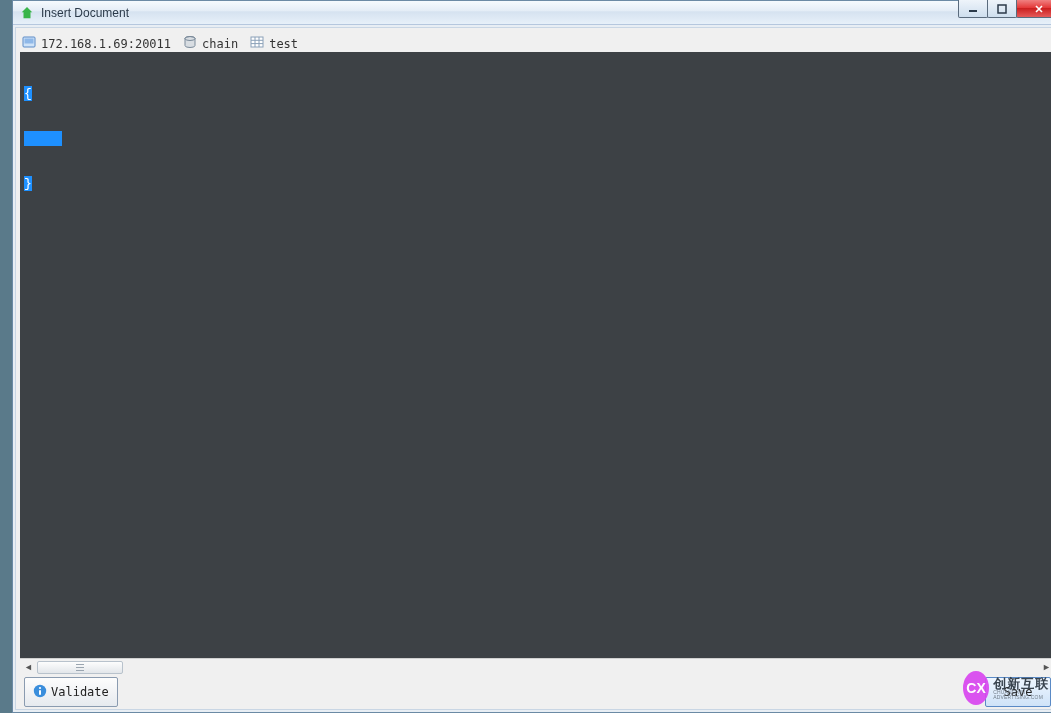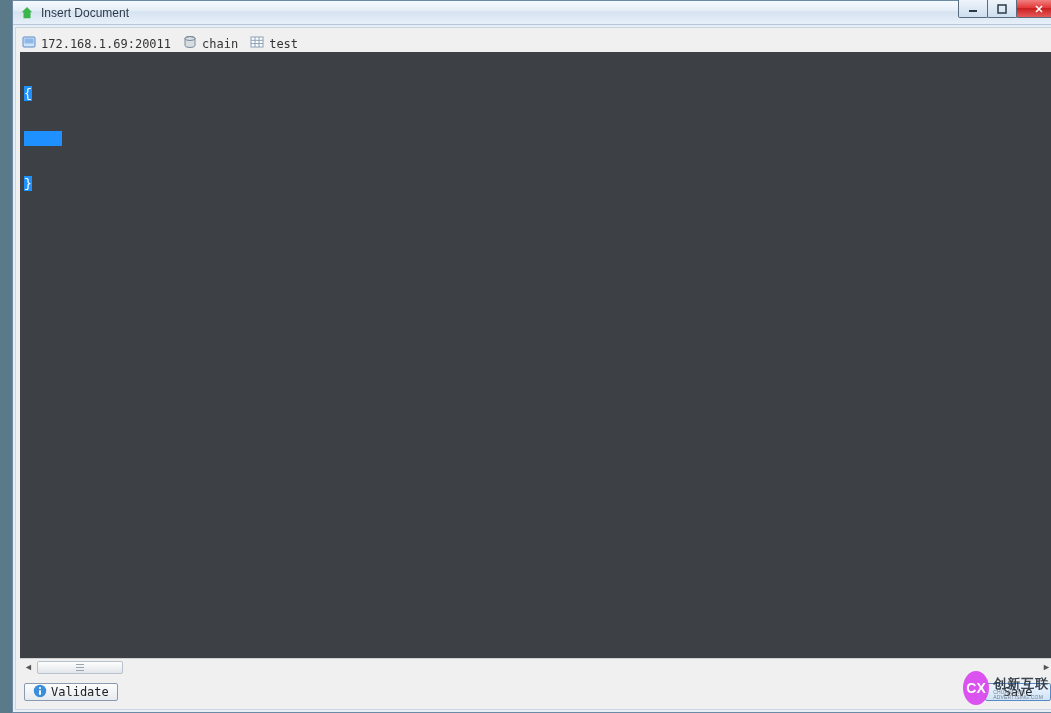--- a/index.html
+++ b/index.html
@@ -132,21 +132,21 @@
   }
 
   
   .footer {
     height: 34px;
     display: flex; align-items: center;
     padding: 0 8px;
     justify-content: space-between;
   }
   .btn {
-    height: 18px;
+    height: 30px;
     background: linear-gradient(to bottom, #fdfdfd, #e6eaef);
     border: 1px solid #8a9bb0;
     border-radius: 2px;
     padding: 0 8px;
     display: inline-flex; align-items: center; gap: 4px;
     font-family: "SimSun", "NSimSun", monospace;
     font-size: 12px;
     color: #222;
     cursor: default;
   }

